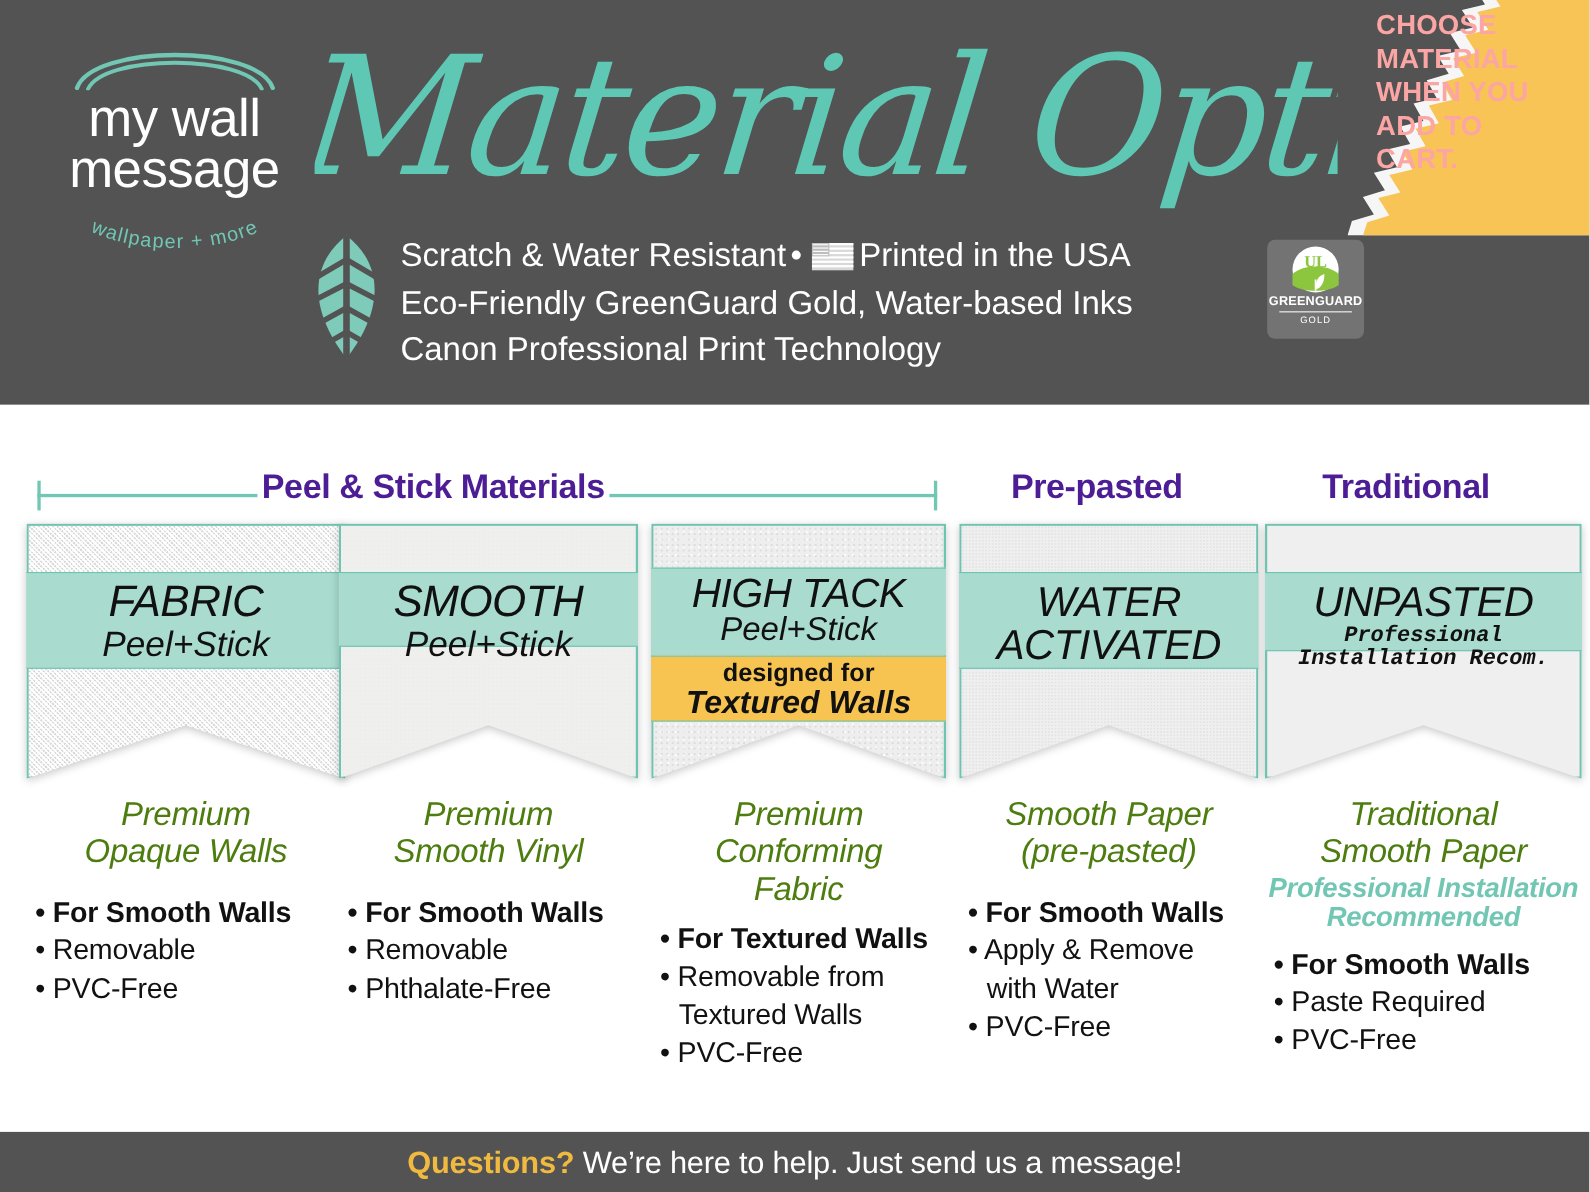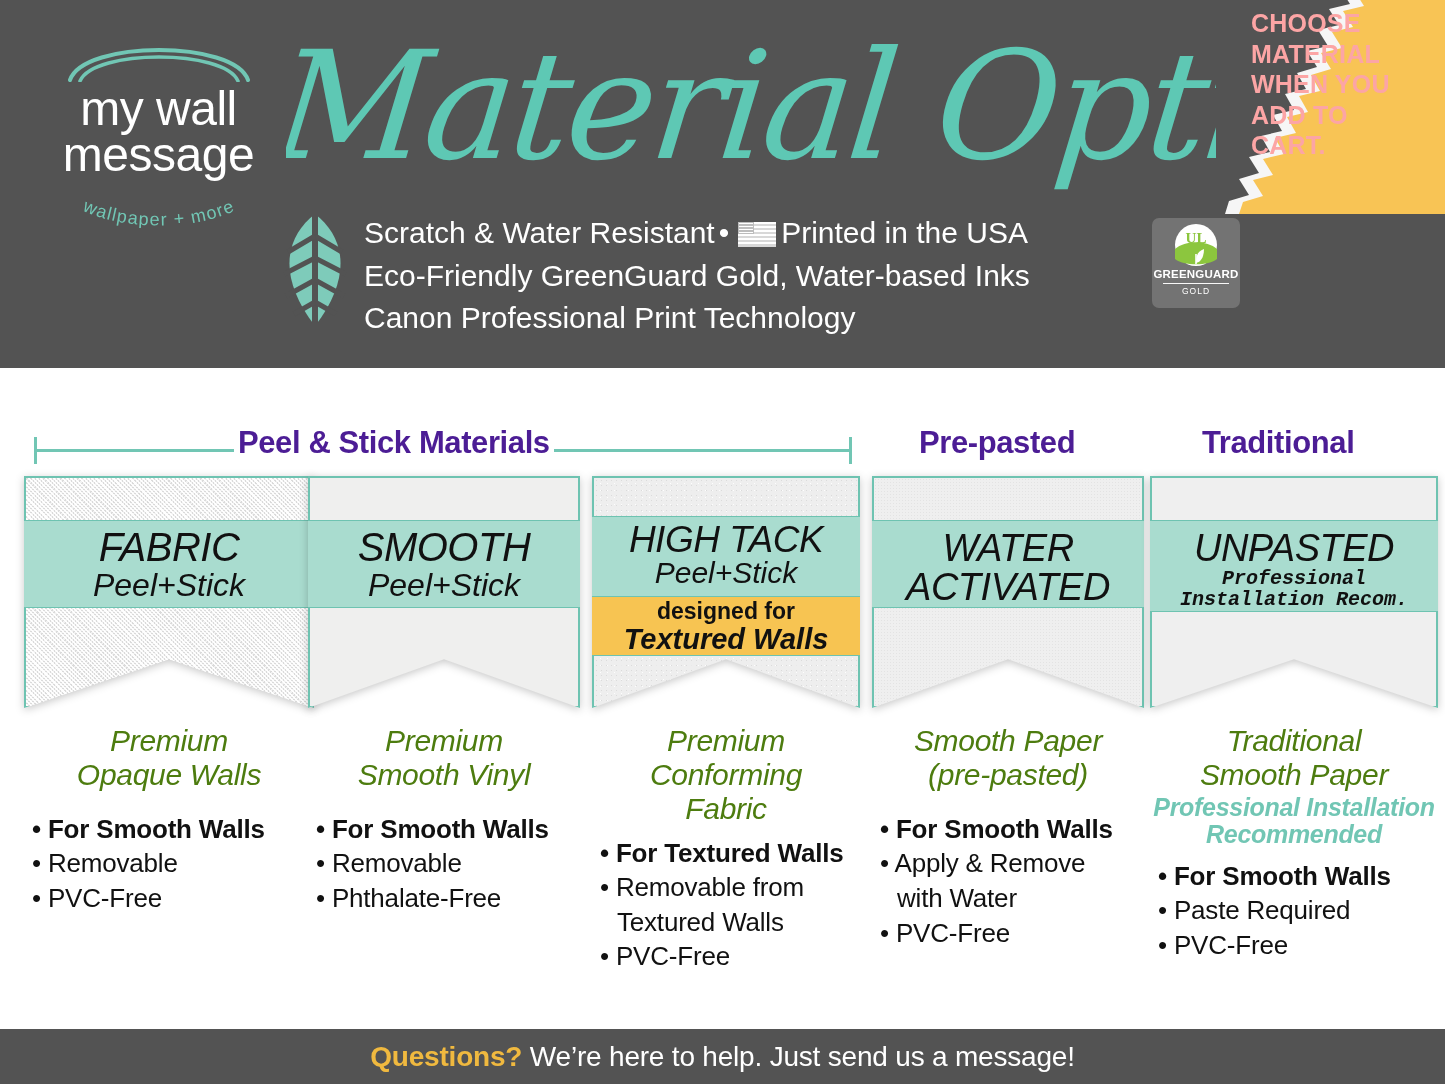--- a/index.html
+++ b/index.html
@@ -257,35 +257,35 @@
     font-style: italic;
     color: #111111;
     line-height: 1.05;
   }
 
   
   .b0 .band { top: 44px; height: 88px; padding-top: 6px; }
   .b0 .band-title { font-size: 40px; }
   .b0 .band-sub { font-size: 32px; margin-top: 1px; }
 
-  .b1 .band { top: 44px; height: 88px; padding-top: 6px; }
+  .b1 .band { top: 44px; height: 68px; padding-top: 6px; }
   .b1 .band-title { font-size: 40px; }
   .b1 .band-sub { font-size: 32px; margin-top: 1px; }
 
   .b2 .band { top: 40px; height: 80px; padding-top: 4px; border-bottom: none; }
   .b2 .band-title { font-size: 37px; }
   .b2 .band-sub { font-size: 30px; margin-top: -2px; }
   .b2 .band-gold { top: 120px; height: 60px; padding-top: 2px; border-top: 1.5px solid #6ec3b1; }
   .b2 .gold-l1 { font-size: 23px; font-weight: bold; color:#111; line-height:1.08; }
   .b2 .gold-l2 { font-style: italic; font-size: 29px; font-weight: bold; color:#111; line-height:1.08; }
 
   .b3 .band { top: 44px; height: 88px; padding-top: 8px; }
   .b3 .band-title { font-size: 38px; }
 
-  .b4 .band { top: 44px; height: 92px; padding-top: 8px; }
+  .b4 .band { top: 44px; height: 72px; padding-top: 8px; }
   .b4 .band-title { font-size: 38px; }
   .b4 .band-sub { font-size: 20px; font-weight: bold; margin-top: 0px; font-family: Liberation Mono, monospace; }
 
   
   .desc {
     margin-top: 16px;
     text-align: center;
     font-style: italic;
     font-size: 30px;
     line-height: 1.13;

